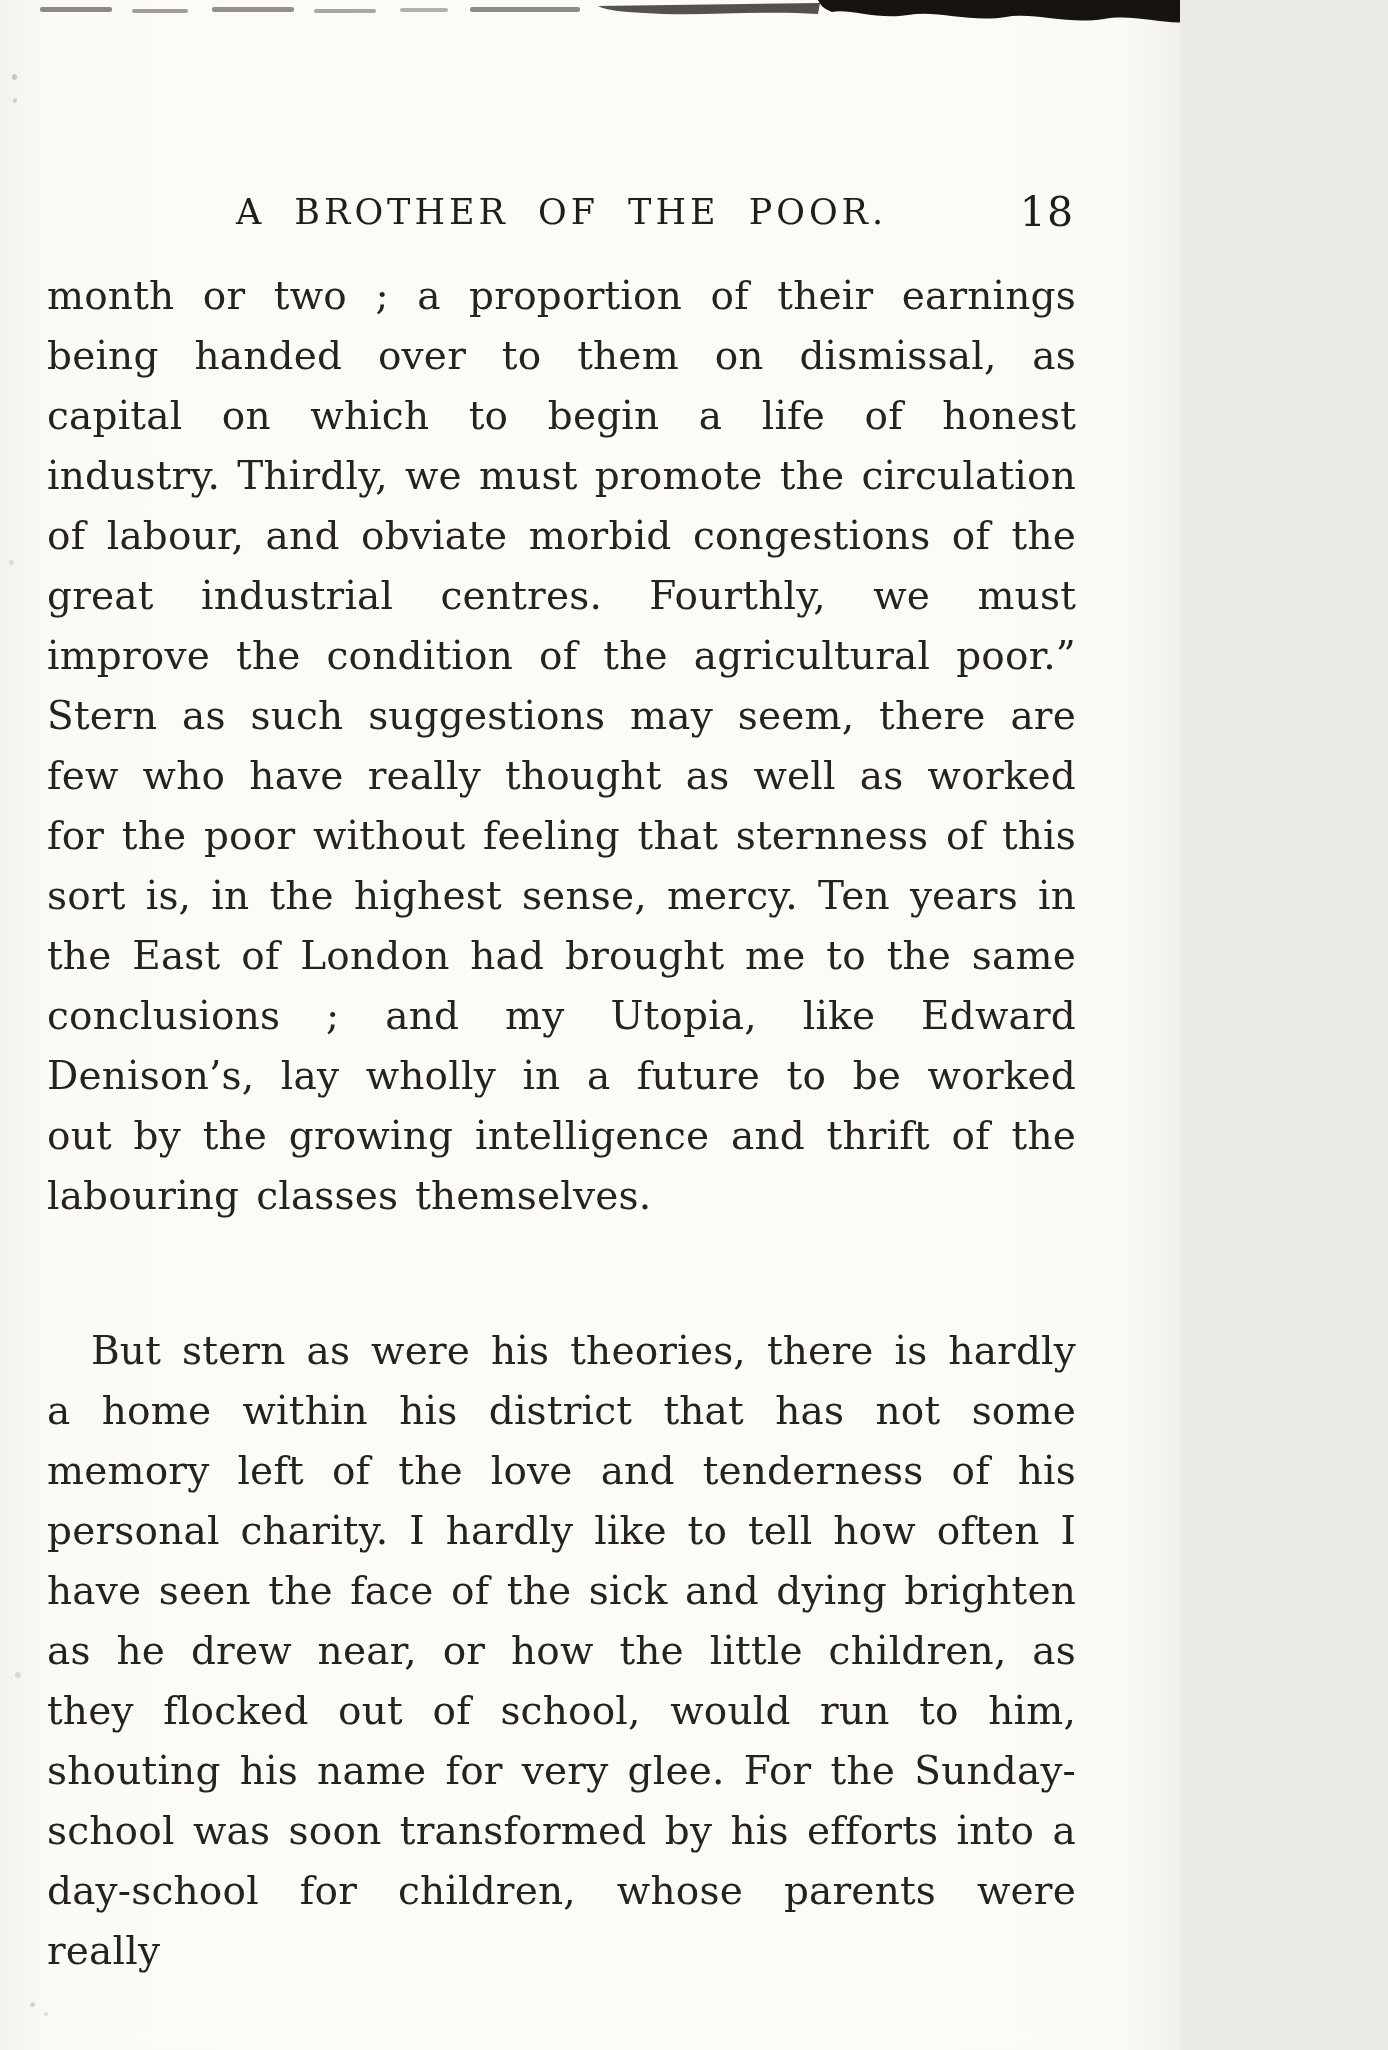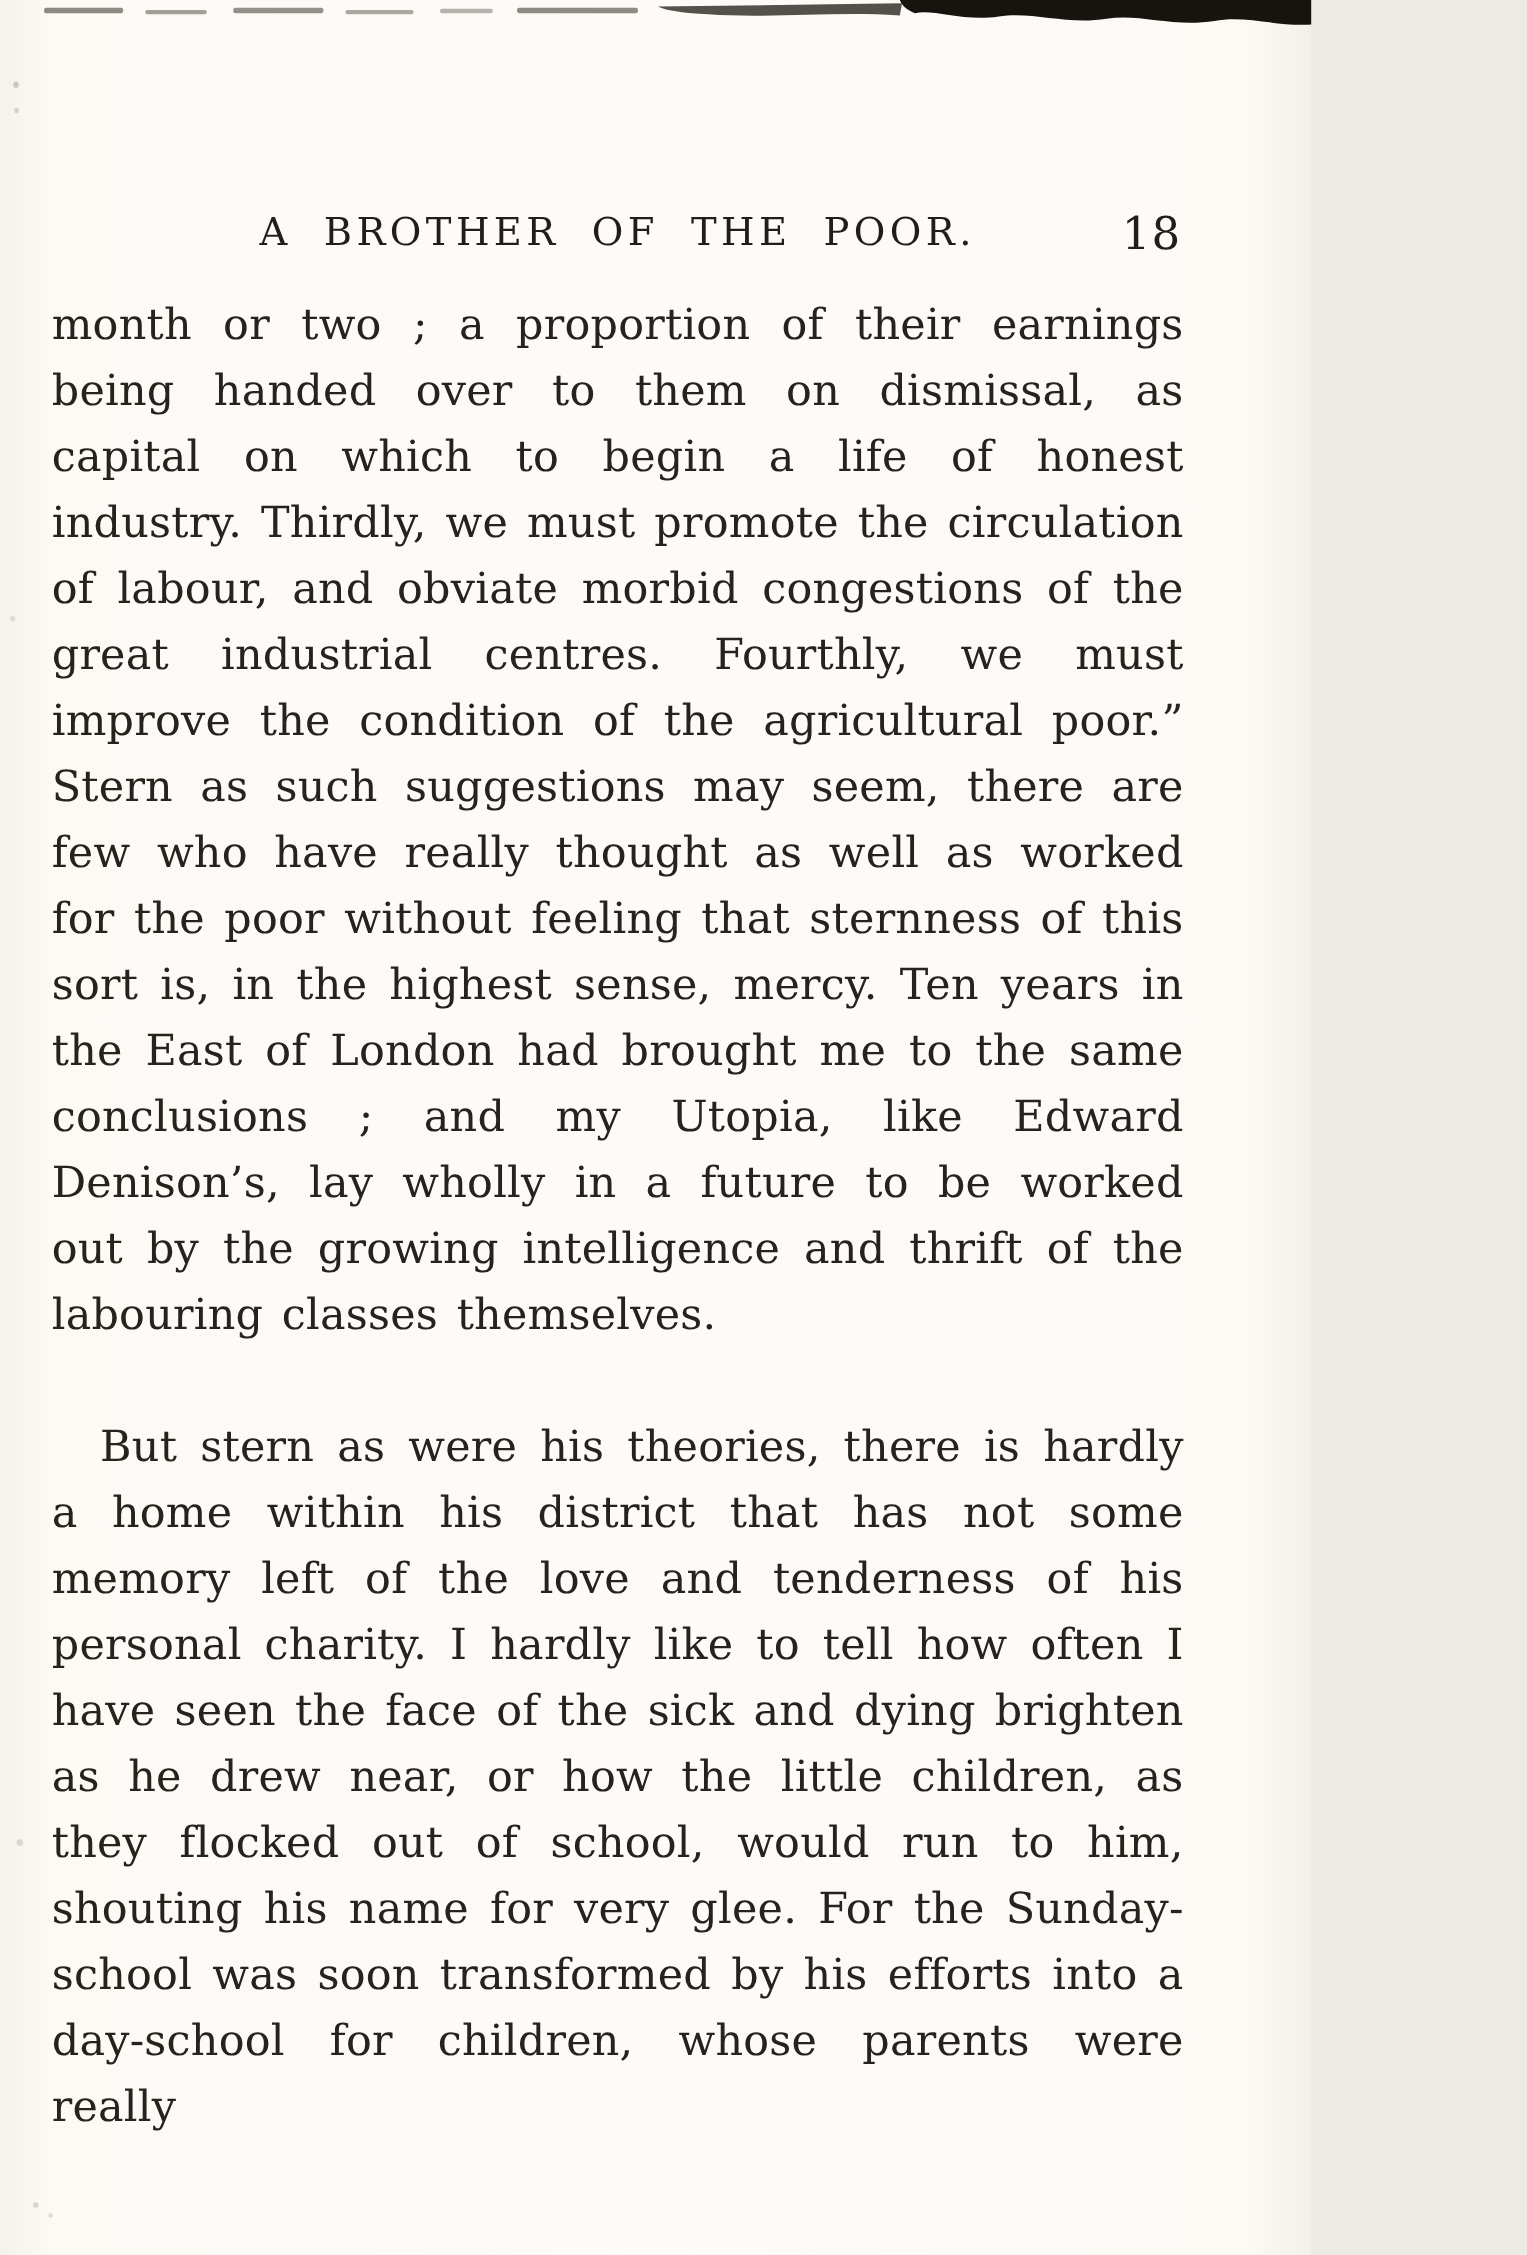--- a/index.html
+++ b/index.html
@@ -12,21 +12,20 @@
     background: #eceae5;
     font-family: "DejaVu Serif", serif;
   }
   .page {
     position: relative;
     width: 1180px;
     height: 2050px;
     overflow: hidden;
     color: #26221e;
     background: linear-gradient(90deg, #f4f2ec 0%, #fbfaf5 4%, #fcfbf8 50%, #fbfaf5 95%, #f2f0ea 100%);
-    padding-left: 12px;
   }
   
   .torn-edge {
     position: absolute;
     top: 0;
     left: 0;
     width: 1388px;
     height: 40px;
     pointer-events: none;
   }
@@ -65,21 +64,21 @@
   p.para {
     margin: 0;
     font-size: 39px;
     line-height: 60px;
     text-align: justify;
     word-spacing: 0.11em;
     letter-spacing: 0.2px;
     color: #26221e;
   }
   p.para + p.para {
-    margin-top: 60px;
+    margin-top: 95px;
   }
   p.para.indent {
     text-indent: 44px;
   }
   
   .speck {
     position: absolute;
     border-radius: 50%;
     background: #6b6257;
   }

